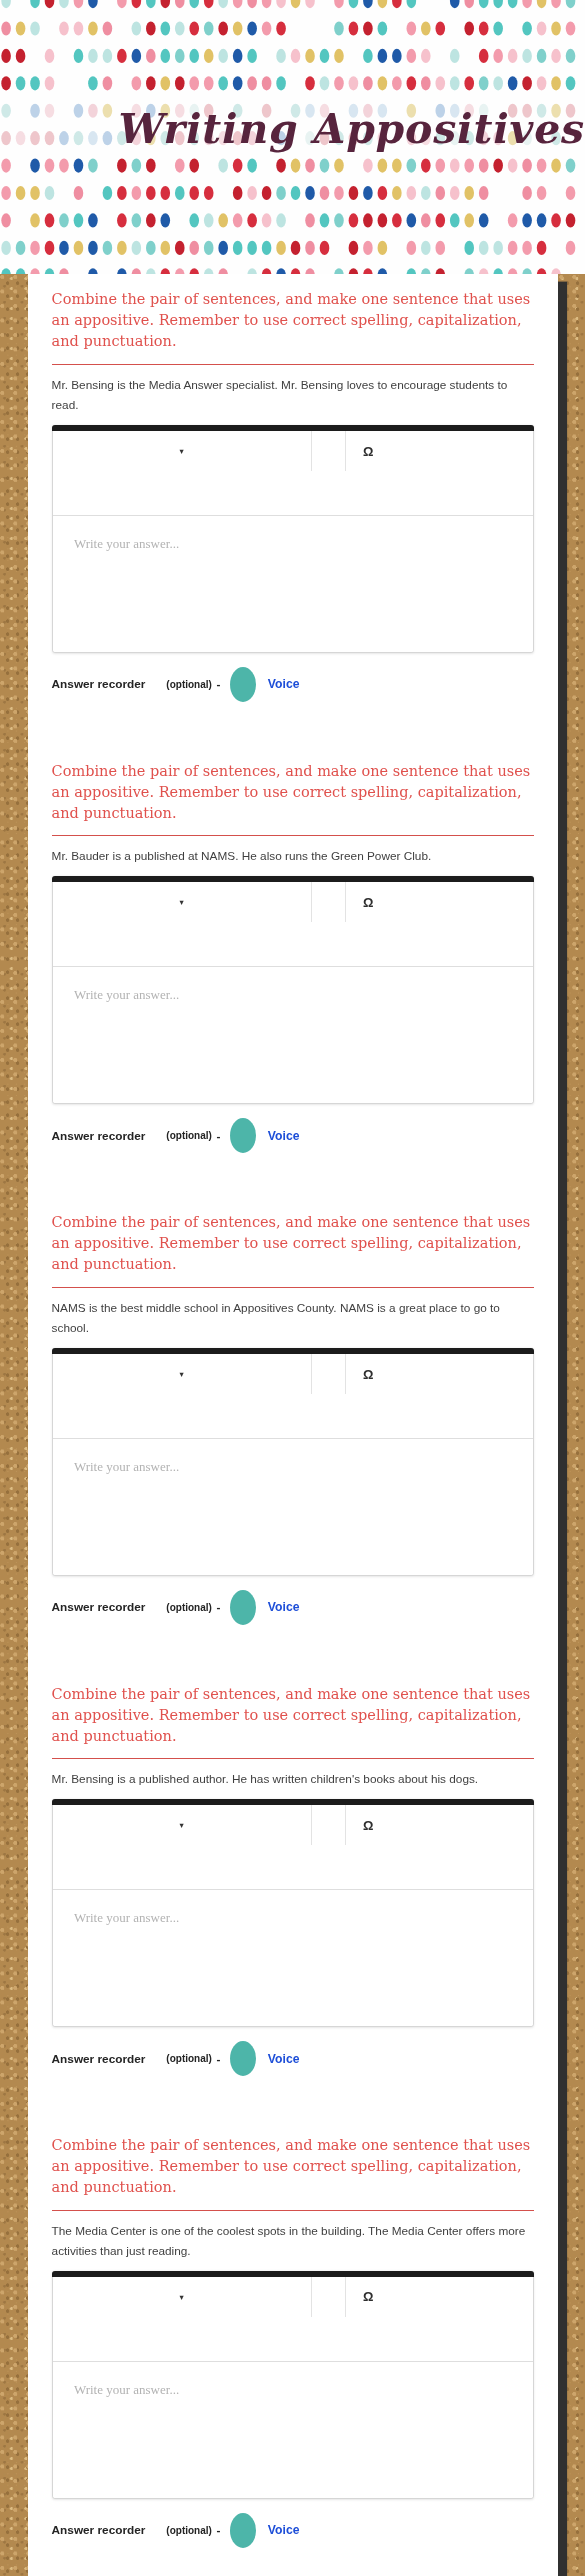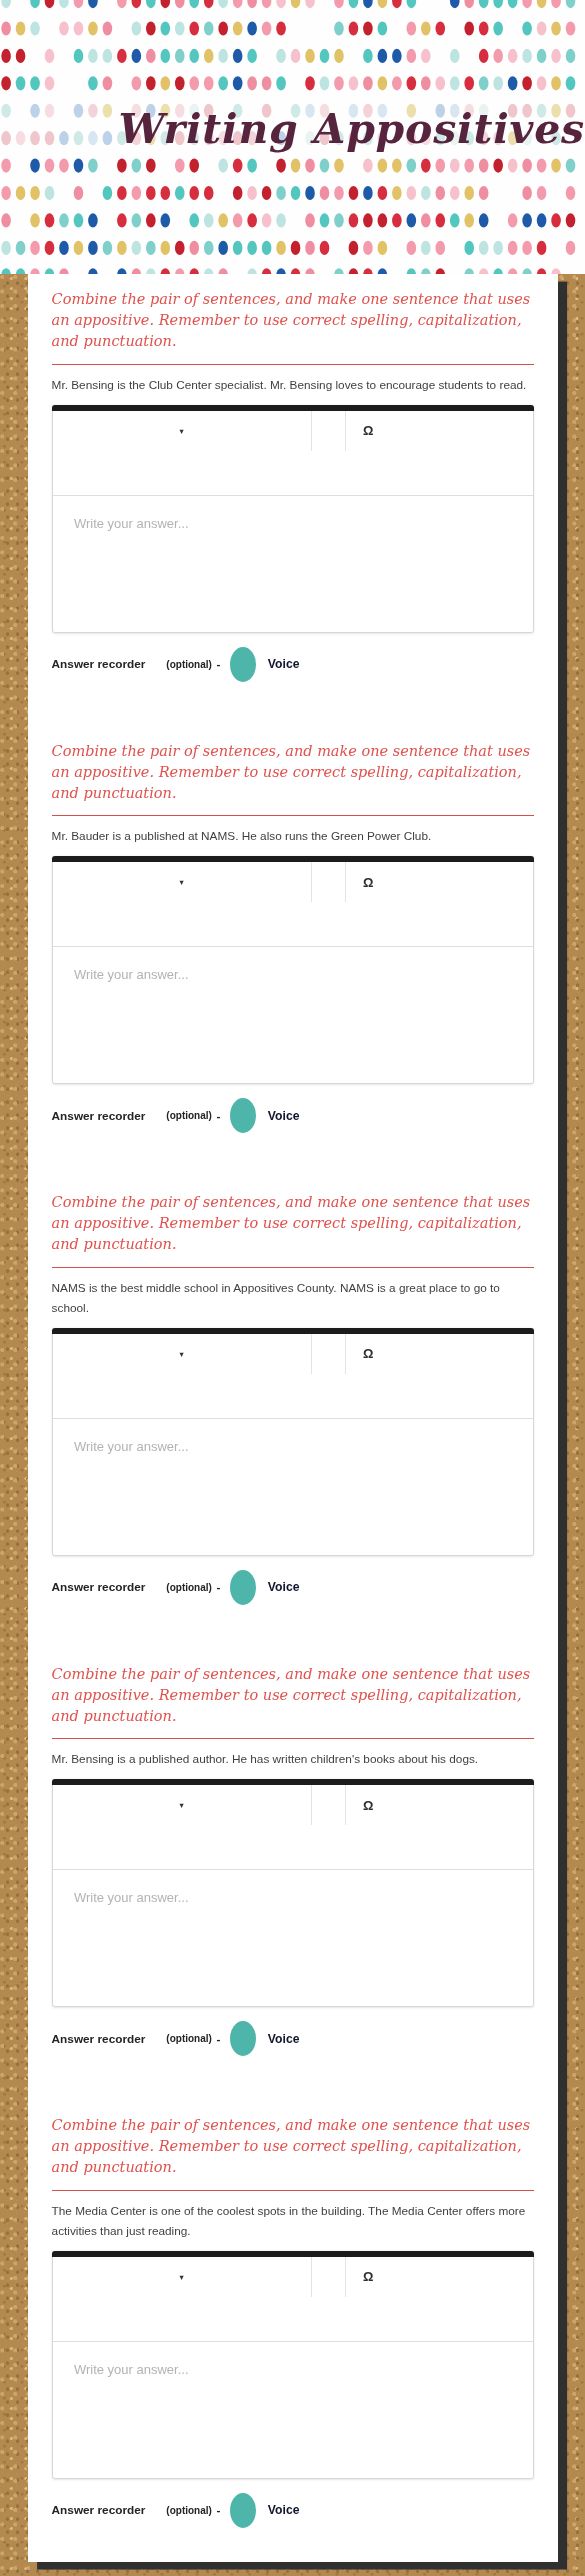--- a/index.html
+++ b/index.html
@@ -23,51 +23,51 @@
     background-size:13px 14.5px,10px 13px,14.5px 10px,17.5px 16px,8.4px 11.4px;
     padding:0 0 26px 28px;}
 
   .paper{width:530px;box-sizing:border-box;background:#fff;
     box-shadow:9.1px 7.6px 0 #303030;padding:15.2px 23.6px 34px;}
 
   
   .task{margin-bottom:59px;}
   .task:last-child{margin-bottom:0;}
 
-  .instructions{margin:0;font-family:"DejaVu Serif",serif;font-style:italic;
+  .instructions{margin:0;font-family:"DejaVu Serif",serif;
     font-size:14.5px;line-height:1.45;color:#e0514d;}
   .rule{border:none;border-top:0.8px solid #d4504c;margin:11.4px 0 10px;}
   .sentence{margin:0 0 10px;font-size:11.8px;line-height:1.7;color:#3f3f3f;}
 
   
   .editor{border:0.8px solid #d6d6d6;border-radius:3px;background:#fff;
     box-shadow:0 0.8px 2.3px rgba(0,0,0,.10);}
   .editor-topbar{height:6.1px;background:#1c1c1c;border-radius:3px 3px 0 0;margin:-0.8px -0.8px 0;}
   .toolbar{display:flex;align-items:stretch;height:40px;}
   .tb-dropdown{width:258px;display:flex;align-items:center;justify-content:center;cursor:pointer;}
   .caret{font-size:8.4px;color:#333;line-height:1;}
   .tb-sep{width:0.8px;background:#e3e3e3;}
   .tb-gap{width:34px;}
   .tb-omega{width:44px;background:none;border:none;cursor:pointer;
     display:flex;align-items:center;justify-content:center;
     font-family:"Liberation Sans",sans-serif;font-size:13px;font-weight:600;color:#2e2e2e;}
   .toolbar-pad{height:44px;border-bottom:0.8px solid #dedede;}
   .answer-input{display:block;width:100%;height:136px;box-sizing:border-box;border:none;
     outline:none;resize:none;padding:20px 21.3px;border-radius:0 0 3px 3px;
-    font-family:Liberation Sans, sans-serif;font-size:13px;color:#444;}
+    font-family:Liberation Serif, serif;font-size:13px;color:#444;}
   .answer-input::placeholder{color:#b3b3b3;}
 
   
   .recorder{display:flex;align-items:center;margin-top:13.7px;}
   .rec-label{font-weight:700;font-size:11.8px;color:#242424;}
   .rec-opt{font-weight:700;font-size:10px;color:#242424;margin-left:21px;}
   .rec-dash{font-weight:700;font-size:11.8px;color:#242424;margin-left:4.6px;}
   .rec-btn{width:26px;height:35px;border-radius:50%;background:#4db5a9;border:none;
     margin-left:10px;cursor:pointer;flex:0 0 auto;}
-  .rec-voice{font-weight:700;font-size:12.2px;color:#0f172a;margin-left:11.4px;}
+  .rec-voice{font-weight:700;font-size:12.2px;color:#1d4ed8;margin-left:11.4px;}
 </style>
 </head>
 <body>
 
 <div class="page">
 
   <header class="banner">
     <svg id="dots" width="585" height="284" viewBox="0 0 768 372">
         <ellipse cx="8" cy="1" rx="6.3" ry="9.3" fill="#bde4e1"></ellipse>
         <ellipse cx="46" cy="1" rx="6.3" ry="9.3" fill="#53c6c0"></ellipse>
@@ -446,21 +446,21 @@
       </svg>
     <h1 class="banner-title">Writing Appositives</h1>
   </header>
 
   <div class="board">
     <div class="paper">
 
       <section class="task">
         <p class="instructions">Combine the pair of sentences, and make one sentence that uses an appositive. Remember to use correct spelling, capitalization, and punctuation.</p>
         <hr class="rule">
-        <p class="sentence">Mr. Bensing is the Club Center specialist. Mr. Bensing loves to encourage students to read.</p>
+        <p class="sentence">Mr. Bensing is the Media Answer specialist. Mr. Bensing loves to encourage students to read.</p>
         <div class="editor">
           <div class="editor-topbar"></div>
           <div class="toolbar">
             <div class="tb-dropdown">
               <span class="caret">▾</span>
             </div>
             <div class="tb-sep"></div>
             <div class="tb-gap"></div>
             <div class="tb-sep"></div>
             <button class="tb-omega">

